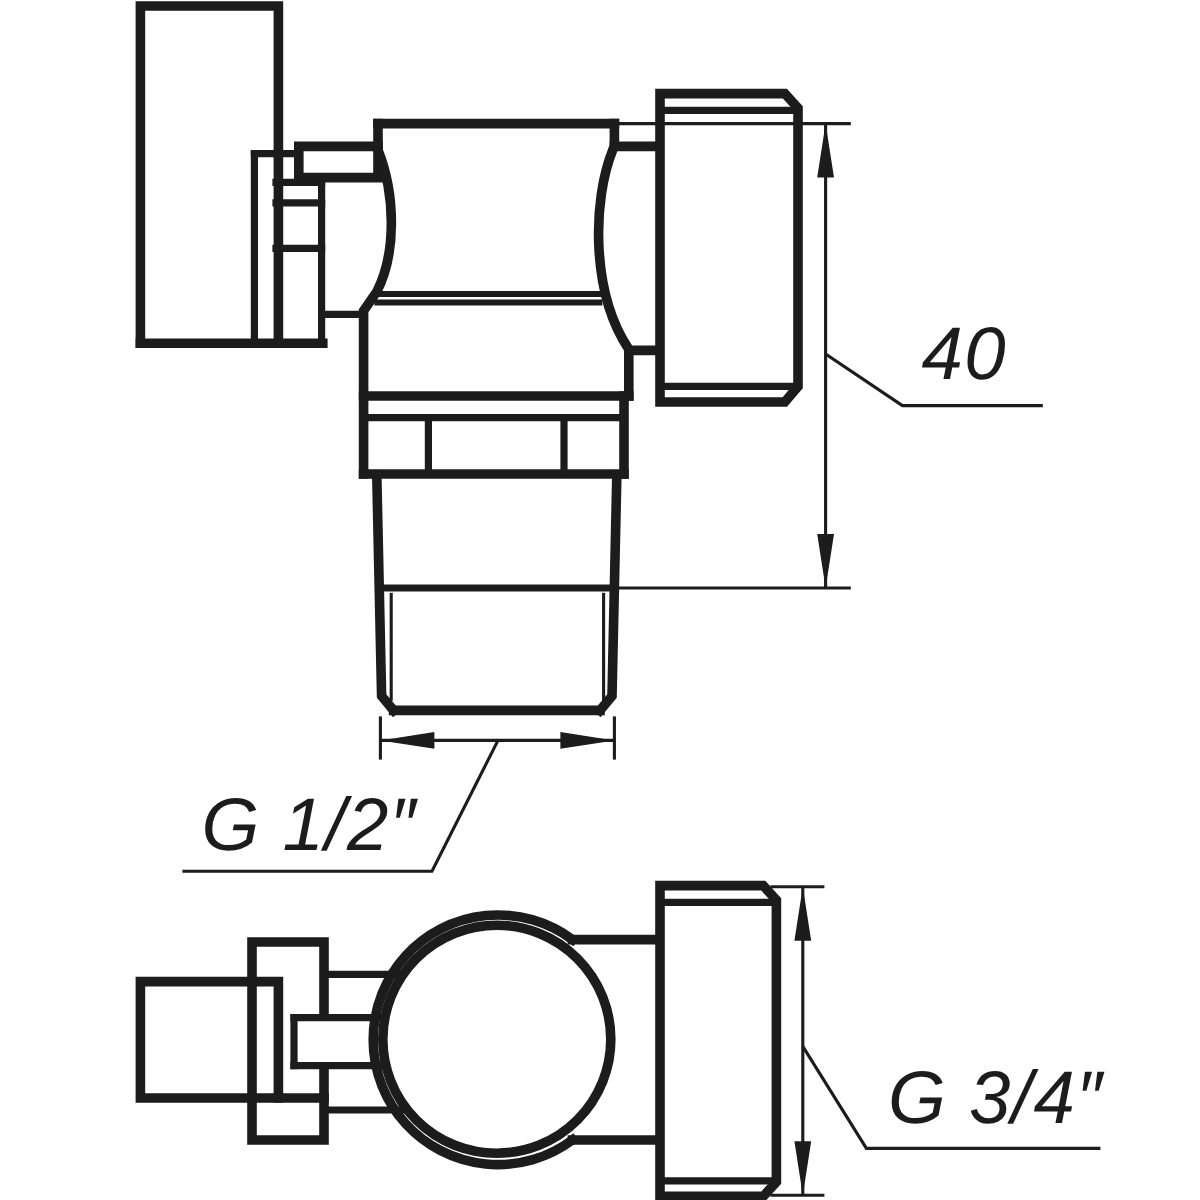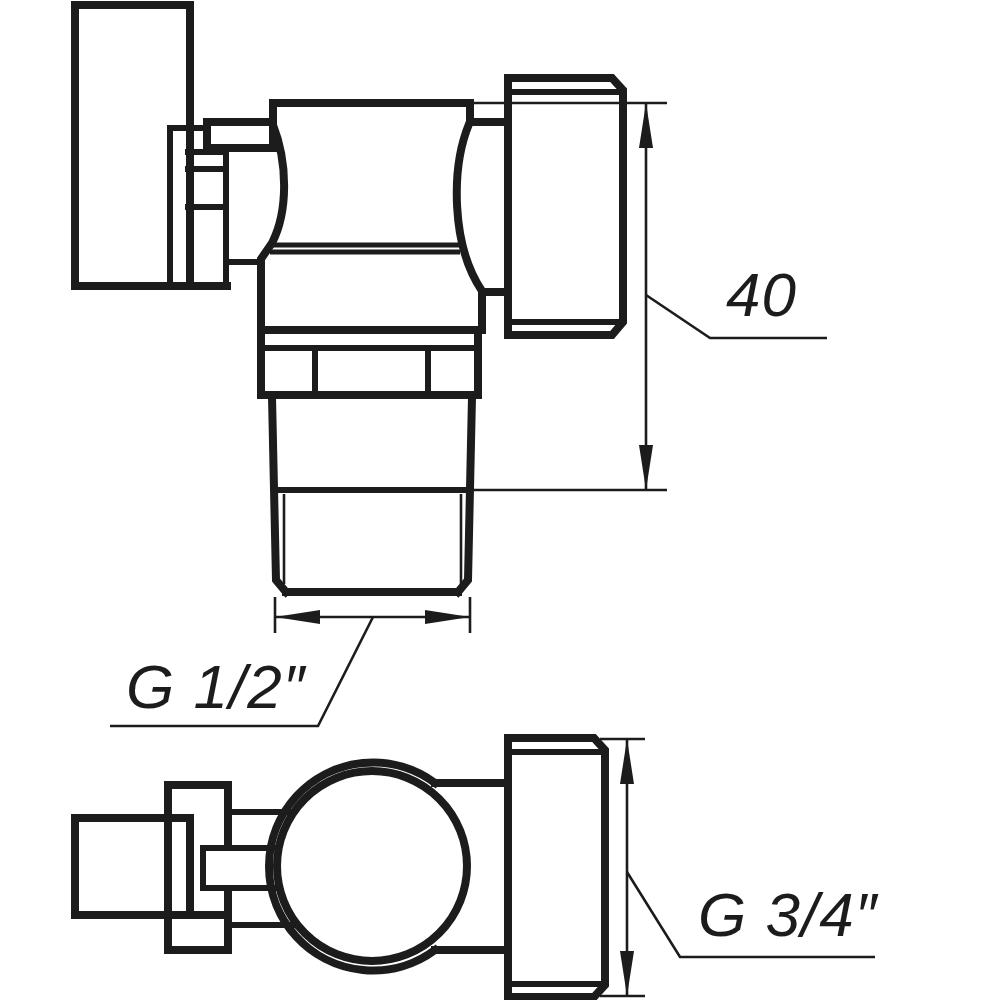--- a/index.html
+++ b/index.html
@@ -1,21 +1,21 @@
 <!DOCTYPE html>
 <html style="--line: #1c1c1c; --bg: #ffffff;"><head>
 <meta charset="utf-8">
 <style>
   html,body{margin:0;padding:0;}
   body{
     width:1000px;height:1000px;
     background:var(--bg,#ffffff);
     font-family:"Liberation Sans", sans-serif;
   }
-  #stage{width:841px;height:1000px;}
+  #stage{width:841px;height:1000px;margin-left:42px;}
   svg{display:block;}
   .thick{stroke:var(--line,#1c1c1c);stroke-width:8;fill:none;stroke-linecap:square;}
   .med{stroke:var(--line,#1c1c1c);stroke-width:6;fill:none;stroke-linecap:square;}
   .flange{stroke:var(--line,#1c1c1c);stroke-width:5;fill:none;stroke-linecap:butt;}
   .thin{stroke:var(--line,#1c1c1c);stroke-width:2.6;fill:none;stroke-linecap:butt;}
   .fillwhite{fill:var(--bg,#ffffff);}
   .arrow{fill:var(--line,#1c1c1c);stroke:none;}
   .dimtext{
     fill:var(--line,#1c1c1c);
     font-family:"Liberation Sans", sans-serif;

